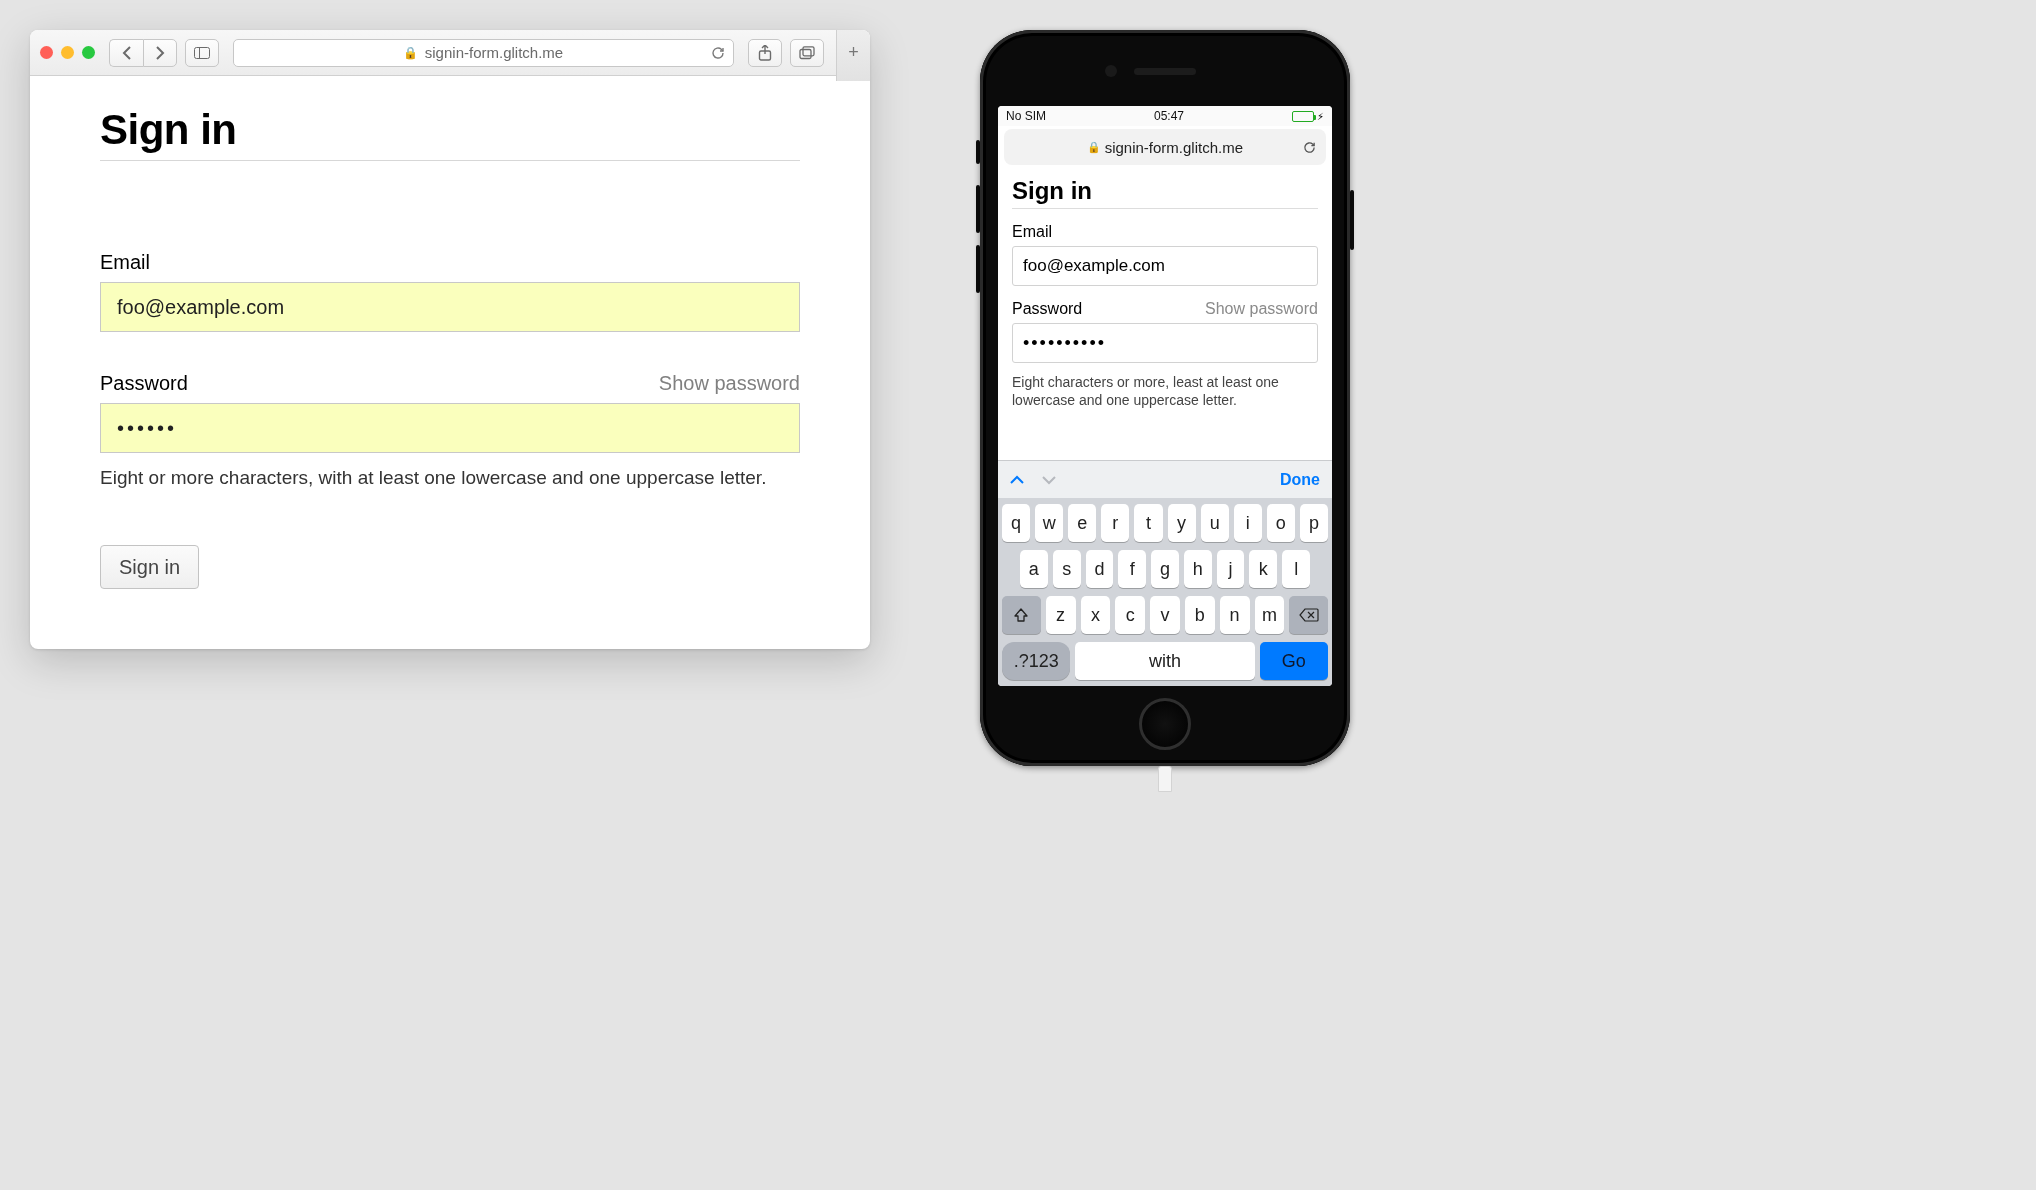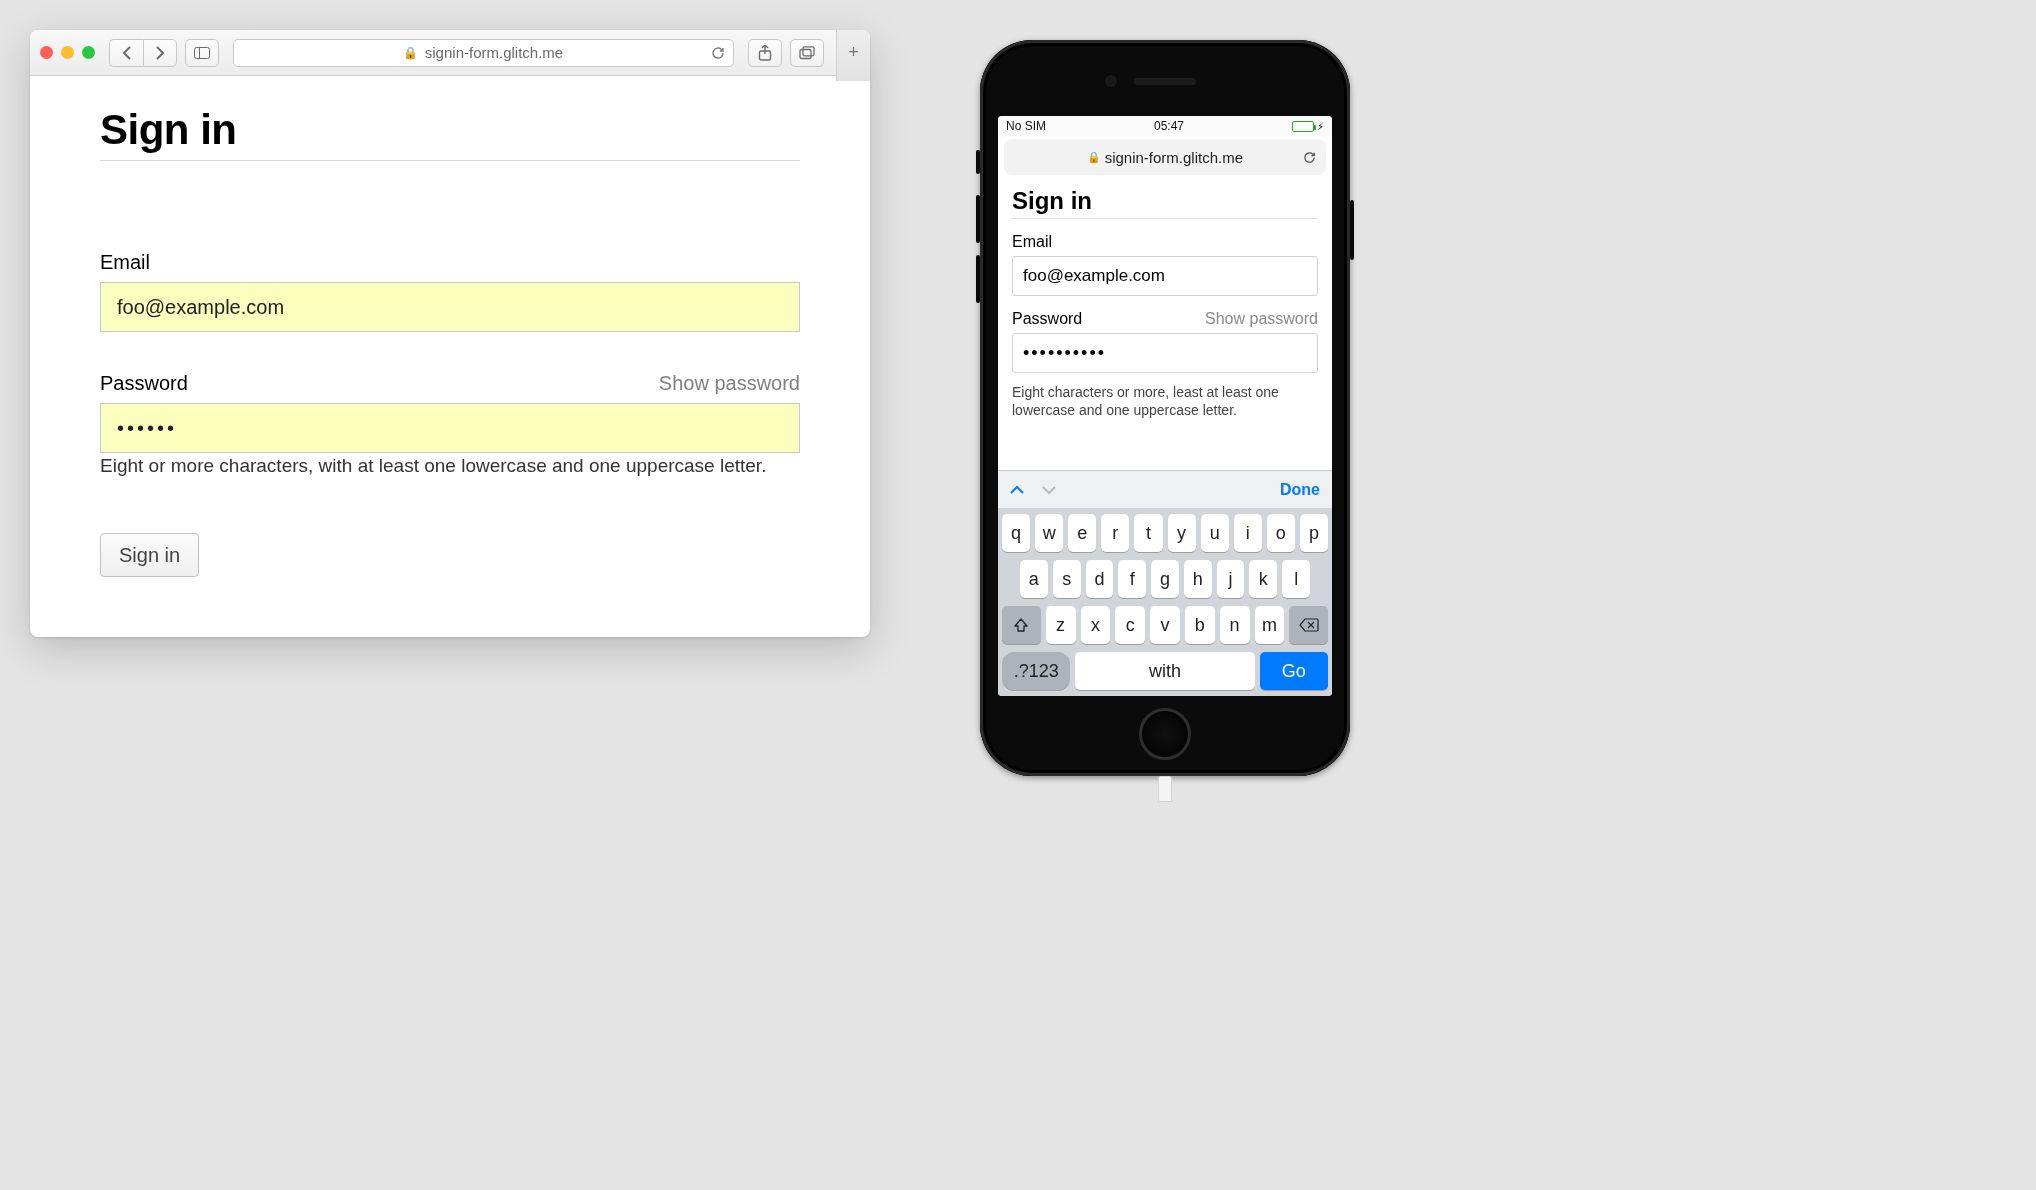--- a/index.html
+++ b/index.html
@@ -101,40 +101,39 @@
     padding: 0 16px;
     font-size: 20px;
     color:#222;
     font-family: inherit;
   }
   .text-input.pwd { letter-spacing: 3px; font-family: Arial, sans-serif;}
   .field + .field { margin-top: 40px; }
   .helper {
     font-size: 19px;
     color:#333;
-    margin-top: 2px;
+    margin-top: 14px;
   }
   .submit {
     margin-top: 56px;
     height: 44px;
     padding: 0 18px;
     font-size: 20px;
     color:#444;
     border: 1px solid #c3c3c3;
     background: linear-gradient(#fbfbfb,#efefef);
     border-radius: 4px;
     cursor: pointer;
   }
 
   
   .iphone {
     width: 370px;
     position: relative;
     flex-shrink: 0;
-    margin-top: 10px;
   }
   .phone-body {
     width: 100%;
     background: #0b0b0b;
     border-radius: 52px;
     padding: 76px 18px 80px;
     box-shadow: 0 2px 6px rgba(0,0,0,.4), inset 0 0 0 3px #2a2a2a, inset 0 0 0 6px #000;
     position: relative;
   }
   .side-btn { position:absolute; background:#0b0b0b; border-radius:3px;}
@@ -208,21 +207,21 @@
     background:#d1d4d9; padding:6px 4px 6px;
   }
   .krow{ display:flex; gap:5px; justify-content:center; margin-bottom:8px;}
   .key{
     background:#fff; border-radius:5px; height:38px;
     display:flex; align-items:center; justify-content:center;
     font-size:18px; color:#222; box-shadow:0 1px 0 rgba(0,0,0,.25);
     flex:1; min-width:0;
   }
   .key.dark{ background:#adb2bb; }
-  .key.blue{ background:#007aff; color:#fef9c3; }
+  .key.blue{ background:#007aff; color:#0f172a; }
   .krow.r1 .key{max-width:30px;}
   .krow.r2 {padding:0 18px;}
   .krow.r2 .key{max-width:30px;}
   .krow.r3 .key{max-width:30px;}
   .krow.r3 .key.dark{max-width:40px; flex:1.3;}
   .krow.r4 .switch{flex:1.6;border-radius:12px;}
   .krow.r4 .space{flex:4.2;}
   .krow.r4 .go{flex:1.6;}
   .cable{
     position:absolute; bottom:-26px; left:50%; transform:translateX(-50%);

